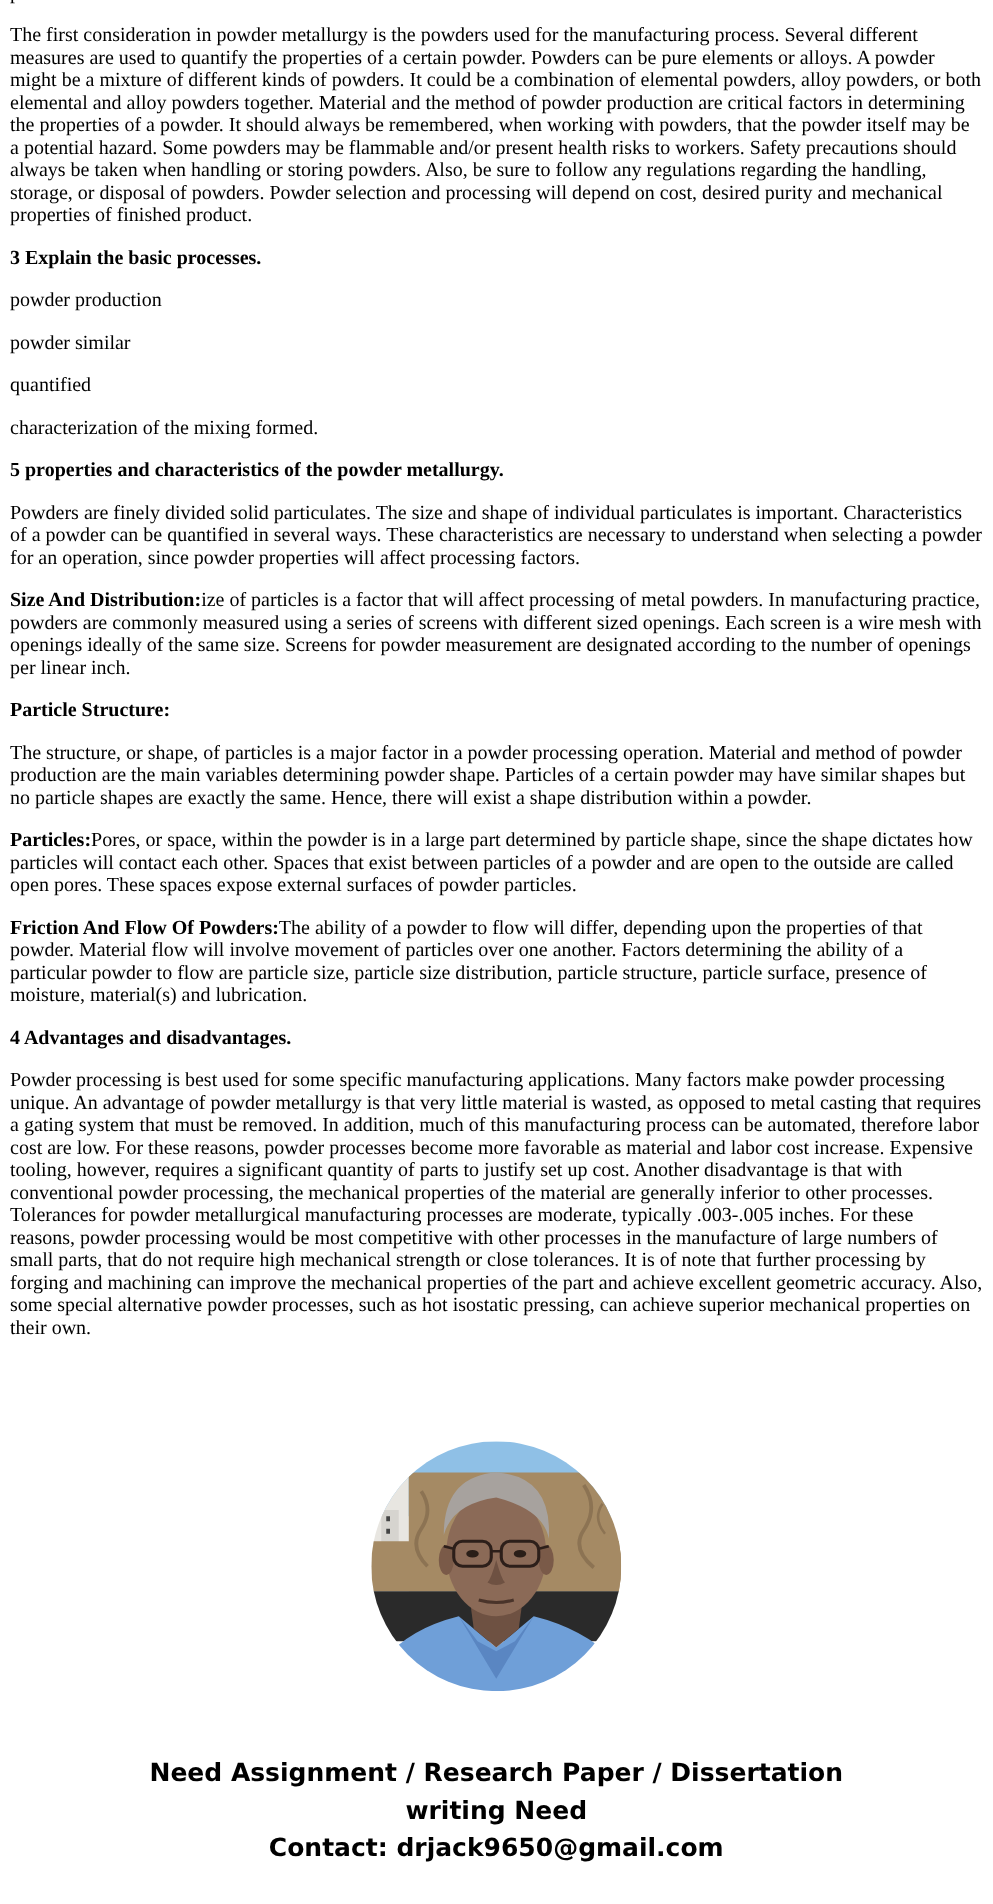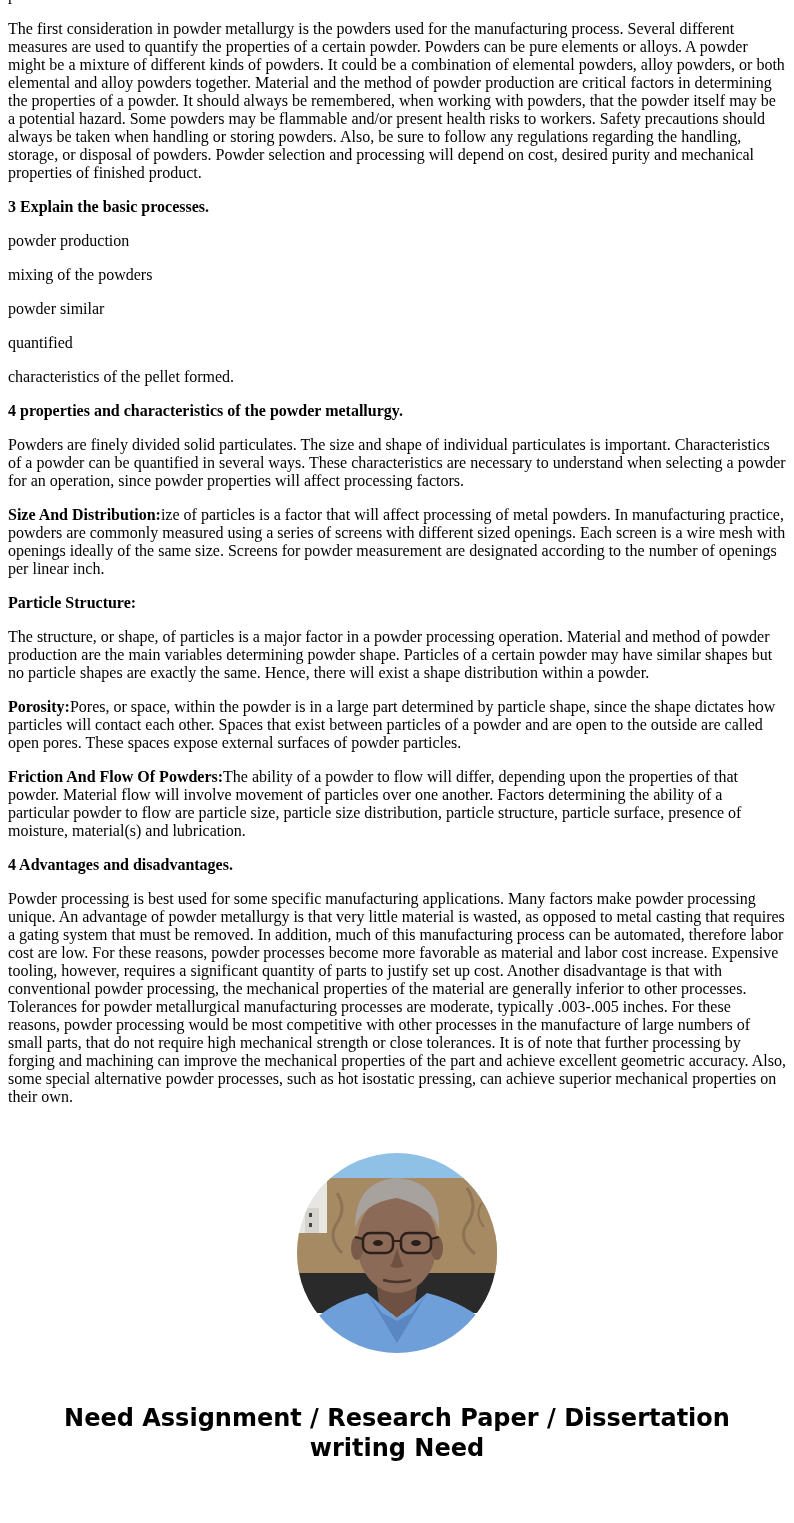--- a/index.html
+++ b/index.html
@@ -33,49 +33,48 @@
     }
     .avatar-wrap svg { display: block; }
     .promo {
       position: absolute;
       left: 0;
       right: 0;
       top: 1403px;
       text-align: center;
       font-family: "DejaVu Sans", sans-serif;
       font-weight: bold;
-      font-size: 24px;
+      font-size: 20px;
       line-height: 30px;
       color: #000000;
     }
     .promo div { margin: 0; }
   </style>
 </head>
 <body>
 
 <div class="content">
   <p>part.</p>
   <p>The first consideration in powder metallurgy is the powders used for the manufacturing process. Several different measures are used to quantify the properties of a certain powder. Powders can be pure elements or alloys. A powder might be a mixture of different kinds of powders. It could be a combination of elemental powders, alloy powders, or both elemental and alloy powders together. Material and the method of powder production are critical factors in determining the properties of a powder. It should always be remembered, when working with powders, that the powder itself may be a potential hazard. Some powders may be flammable and/or present health risks to workers. Safety precautions should always be taken when handling or storing powders. Also, be sure to follow any regulations regarding the handling, storage, or disposal of powders. Powder selection and processing will depend on cost, desired purity and mechanical properties of finished product.</p>
 
   <p class="heading">3 Explain the basic processes.</p>
   <p>powder production</p>
-  <p>mixing of the powders</p>
   <p>powder similar</p>
   <p>quantified</p>
-  <p>characteristics of the pellet formed.</p>
+  <p>characterization of the mixing formed.</p>
 
-  <p class="heading">4 properties and characteristics of the powder metallurgy.</p>
+  <p class="heading">5 properties and characteristics of the powder metallurgy.</p>
   <p>Powders are finely divided solid particulates. The size and shape of individual particulates is important. Characteristics of a powder can be quantified in several ways. These characteristics are necessary to understand when selecting a powder for an operation, since powder properties will affect processing factors.</p>
 
   <p><b>Size And Distribution:</b><span>ize of particles is a factor that will affect processing of metal powders. In manufacturing practice, powders are commonly measured using a series of screens with different sized openings. Each screen is a wire mesh with openings ideally of the same size. Screens for powder measurement are designated according to the number of openings per linear inch.</span></p>
 
   <p class="heading">Particle Structure:</p>
   <p>The structure, or shape, of particles is a major factor in a powder processing operation. Material and method of powder production are the main variables determining powder shape. Particles of a certain powder may have similar shapes but no particle shapes are exactly the same. Hence, there will exist a shape distribution within a powder.</p>
 
-  <p><b>Porosity:</b><span>Pores, or space, within the powder is in a large part determined by particle shape, since the shape dictates how particles will contact each other. Spaces that exist between particles of a powder and are open to the outside are called open pores. These spaces expose external surfaces of powder particles.</span></p>
+  <p><b>Particles:</b><span>Pores, or space, within the powder is in a large part determined by particle shape, since the shape dictates how particles will contact each other. Spaces that exist between particles of a powder and are open to the outside are called open pores. These spaces expose external surfaces of powder particles.</span></p>
 
   <p><b>Friction And Flow Of Powders:</b><span>The ability of a powder to flow will differ, depending upon the properties of that powder. Material flow will involve movement of particles over one another. Factors determining the ability of a particular powder to flow are particle size, particle size distribution, particle structure, particle surface, presence of moisture, material(s) and lubrication.</span></p>
 
   <p class="heading">4 Advantages and disadvantages.</p>
   <p>Powder processing is best used for some specific manufacturing applications. Many factors make powder processing unique. An advantage of powder metallurgy is that very little material is wasted, as opposed to metal casting that requires a gating system that must be removed. In addition, much of this manufacturing process can be automated, therefore labor cost are low. For these reasons, powder processes become more favorable as material and labor cost increase. Expensive tooling, however, requires a significant quantity of parts to justify set up cost. Another disadvantage is that with conventional powder processing, the mechanical properties of the material are generally inferior to other processes. Tolerances for powder metallurgical manufacturing processes are moderate, typically .003-.005 inches. For these reasons, powder processing would be most competitive with other processes in the manufacture of large numbers of small parts, that do not require high mechanical strength or close tolerances. It is of note that further processing by forging and machining can improve the mechanical properties of the part and achieve excellent geometric accuracy. Also, some special alternative powder processes, such as hot isostatic pressing, can achieve superior mechanical properties on their own.</p>
 </div>
 
 <div class="avatar-wrap">
   <svg width="200" height="200" viewBox="0 0 200 200">
 
@@ -116,13 +115,14 @@
     <ellipse cx="119" cy="90" rx="5" ry="3" fill="#2a1e18"></ellipse>
 
     <path d="M100 95 Q96 110 93 113 Q100 117 107 113 Q104 110 100 95" fill="#6e5142"></path>
     <path d="M86 127 Q100 131 114 127" stroke="#4a342a" stroke-width="2.5" fill="none"></path>
   </svg>
 </div>
 
 <div class="promo">
   <div>Need Assignment / Research Paper / Dissertation</div>
   <div>writing Need</div>
+  <div>Contact: drjack9650@gmail.com</div>
 </div>
 
 </body></html>

